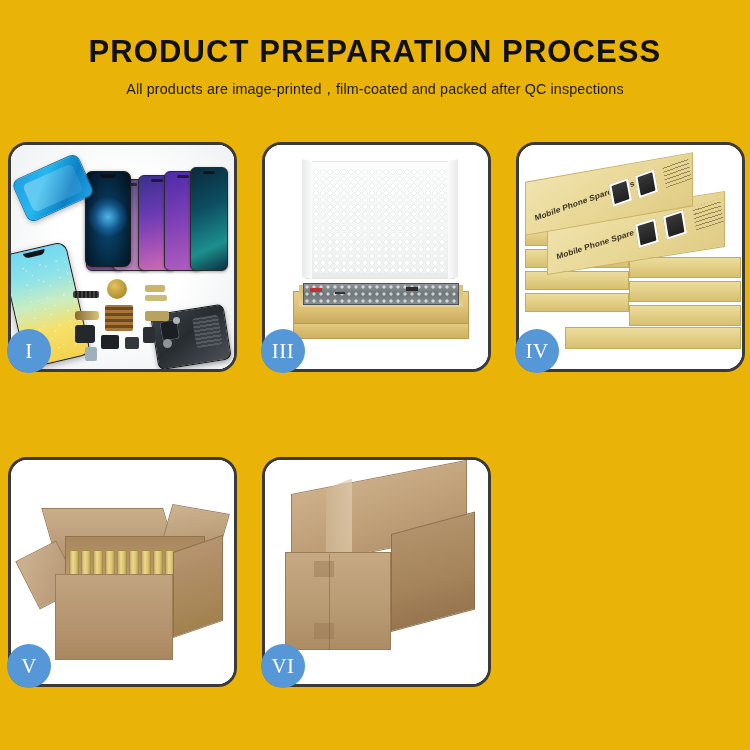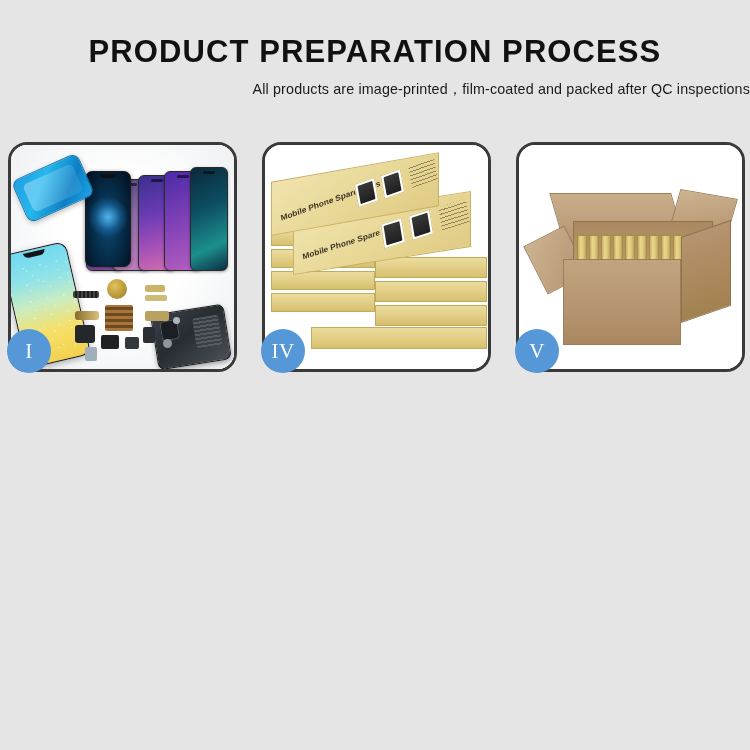--- a/index.html
+++ b/index.html
@@ -9,21 +9,21 @@
     height: 750px;
     background: #ffffff;
     font-family: "Liberation Sans", sans-serif;
     overflow: hidden;
   }
 
   .page {
     position: relative;
     width: 750px;
     height: 750px;
-    background: #e5e5e5;
+    background: #eab308;
   }
 
   
   .header { padding-top: 36px; text-align: center; }
 
   .title {
     font-family: "Liberation Sans", sans-serif;
     font-size: 31px;
     font-weight: 700;
     letter-spacing: 1.1px;
@@ -33,21 +33,20 @@
   }
 
   .subtitle {
     margin-top: 11px;
     font-family: "Liberation Sans", sans-serif;
     font-size: 14.3px;
     font-weight: 400;
     letter-spacing: 0.15px;
     color: #1a1a1a;
     white-space: nowrap;
-    text-align: right;
   }
 
   
   .grid {
     position: absolute;
     left: 8px;
     top: 142px;
     width: 734px;
     display: grid;
     grid-template-columns: repeat(3, 229px);
@@ -454,20 +453,31 @@
           <span class="part pr11"></span>
           <span class="part pr12"></span>
           <span class="part pr13"></span>
           <span class="part pr14"></span>
         </div>
       </div>
       <div class="badge">I</div>
     </div>
 
 
+    <div class="panel">
+      <div class="panel-inner p3">
+        <div class="boxlid3"></div>
+        <div class="foam3"></div>
+        <div class="traybody3"></div>
+        <div class="trayinner3"></div>
+        <div class="screen3"></div>
+        <div class="trayfront3"></div>
+      </div>
+      <div class="badge">III</div>
+    </div>
 
     <div class="panel">
       <div class="panel-inner p4">
         <div class="stack">
 
           <div class="kbox" style="left:2px;  top:66px;  width:104px; height:19px;"></div>
           <div class="kbox" style="left:2px;  top:88px;  width:104px; height:19px;"></div>
           <div class="kbox" style="left:2px;  top:110px; width:104px; height:19px;"></div>
           <div class="kbox" style="left:2px;  top:132px; width:104px; height:19px;"></div>
 
@@ -524,15 +534,31 @@
             <span class="ybar" style="left:108px;"></span>
           </div>
 
           <div class="c5-side"></div>
           <div class="c5-front"></div>
         </div>
       </div>
       <div class="badge">V</div>
     </div>
 
+    <div class="panel">
+      <div class="panel-inner p6">
+        <div class="carton6">
+          <div class="c6-top">
+            <span class="c6-tape"></span>
+          </div>
+          <div class="c6-side"></div>
+          <div class="c6-front">
+            <span class="c6-tab" style="left:28px; top:8px;"></span>
+            <span class="c6-tab" style="left:28px; top:70px;"></span>
+          </div>
+          <div class="c6-seam"></div>
+        </div>
+      </div>
+      <div class="badge">VI</div>
+    </div>
 
   </div>
 </div>
 
 </body></html>

